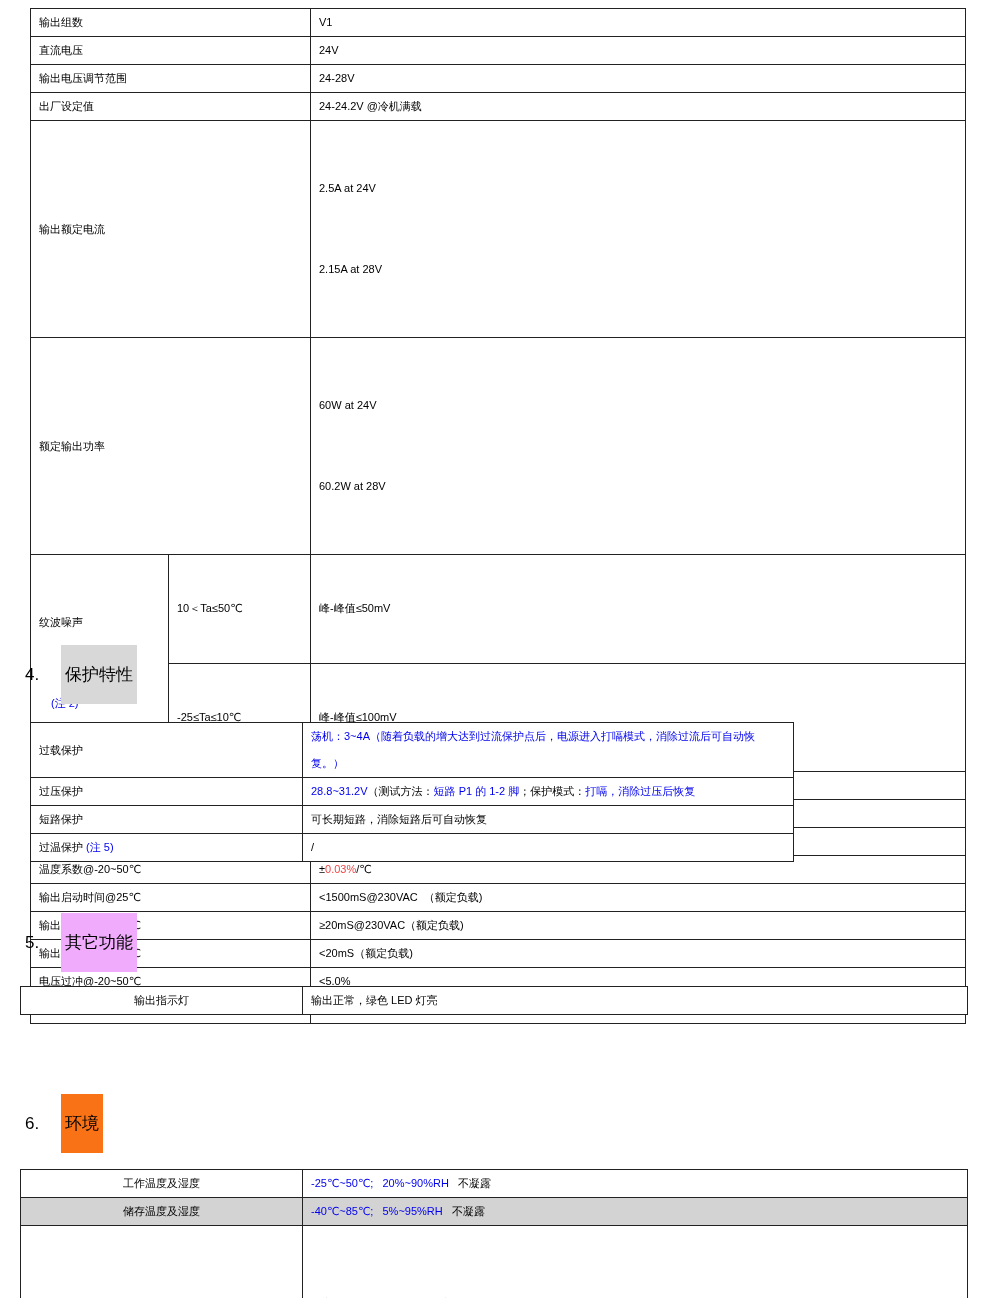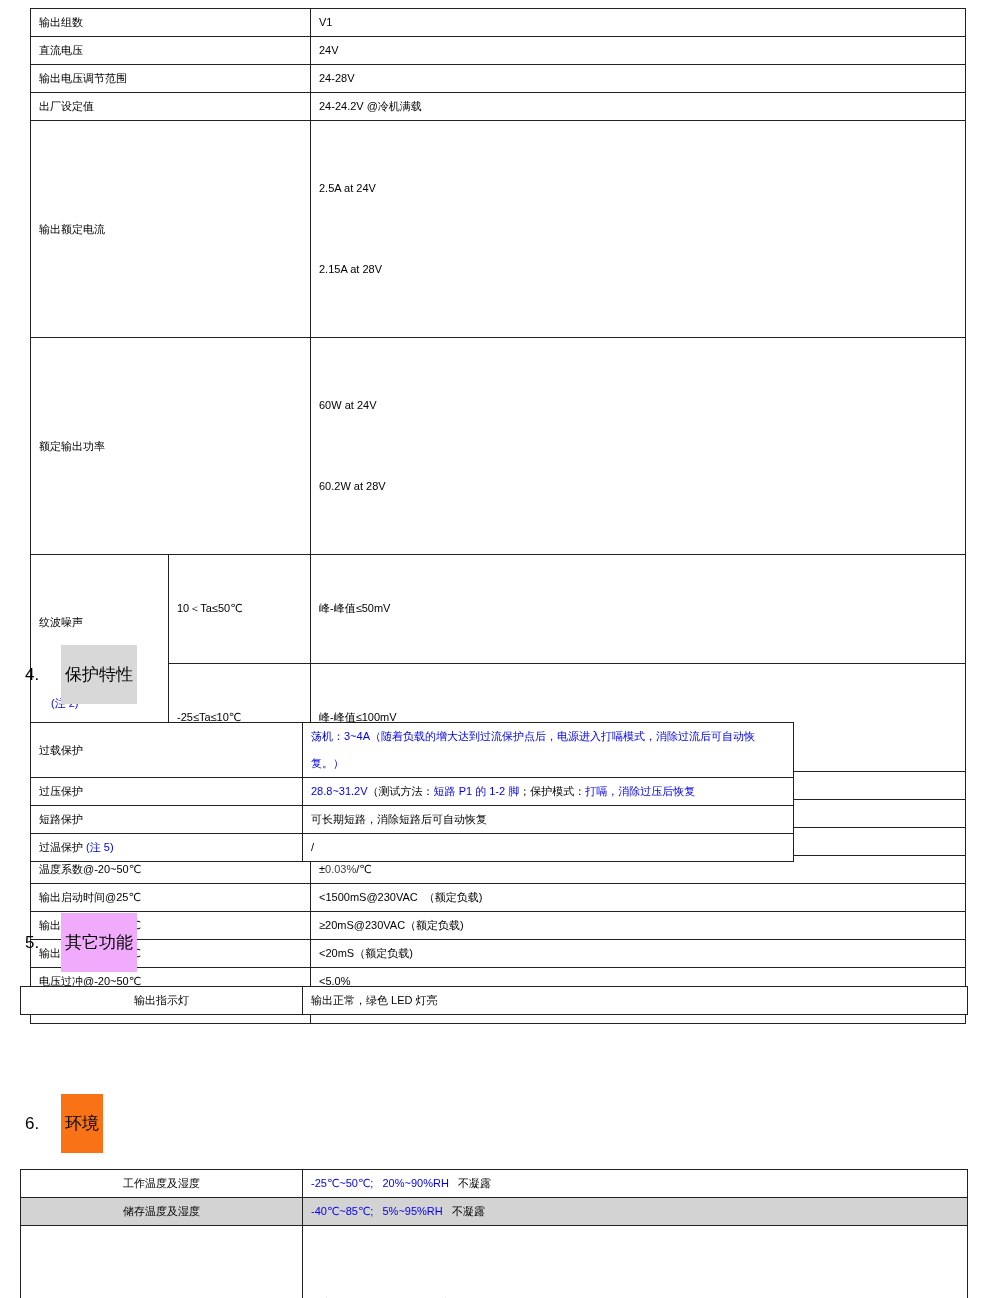--- a/index.html
+++ b/index.html
@@ -95,21 +95,21 @@
       <tr class="h1">
         <td colspan="2" class="lbl">稳压精度</td>
         <td class="val">±1%</td>
       </tr>
       <tr class="h1">
         <td colspan="2" class="lbl">负载调整率</td>
         <td class="val">±1%</td>
       </tr>
       <tr class="h1">
         <td colspan="2" class="lbl">温度系数@-20~50℃</td>
-        <td class="val"><span>±</span><span style="color: #404040;">0.03%</span><span>/℃</span></td>
+        <td class="val"><span>±</span><span style="color: #ef4444;">0.03%</span><span>/℃</span></td>
       </tr>
       <tr class="h1">
         <td colspan="2" class="lbl">输出启动时间@25℃</td>
         <td class="val">&lt;1500mS@230VAC  （额定负载)</td>
       </tr>
       <tr class="h1">
         <td colspan="2" class="lbl">输出保持时间@25℃</td>
         <td class="val">≥20mS@230VAC（额定负载)</td>
       </tr>
       <tr class="h1">

